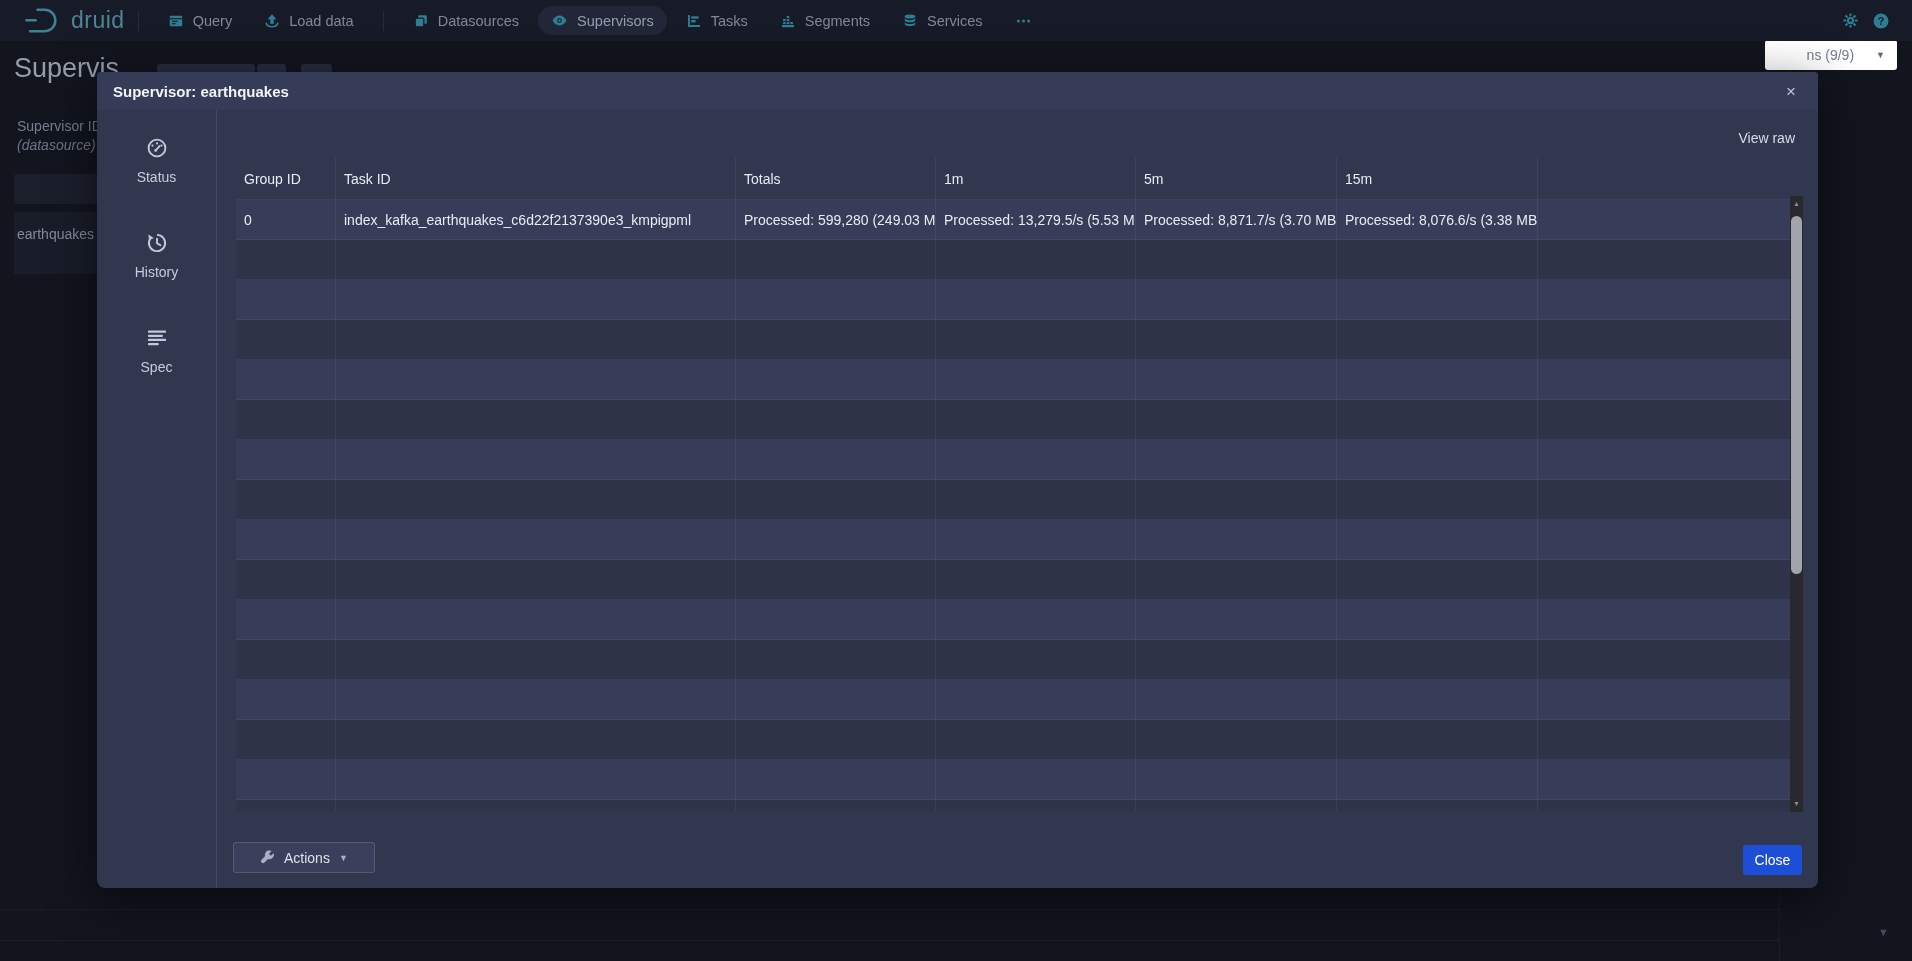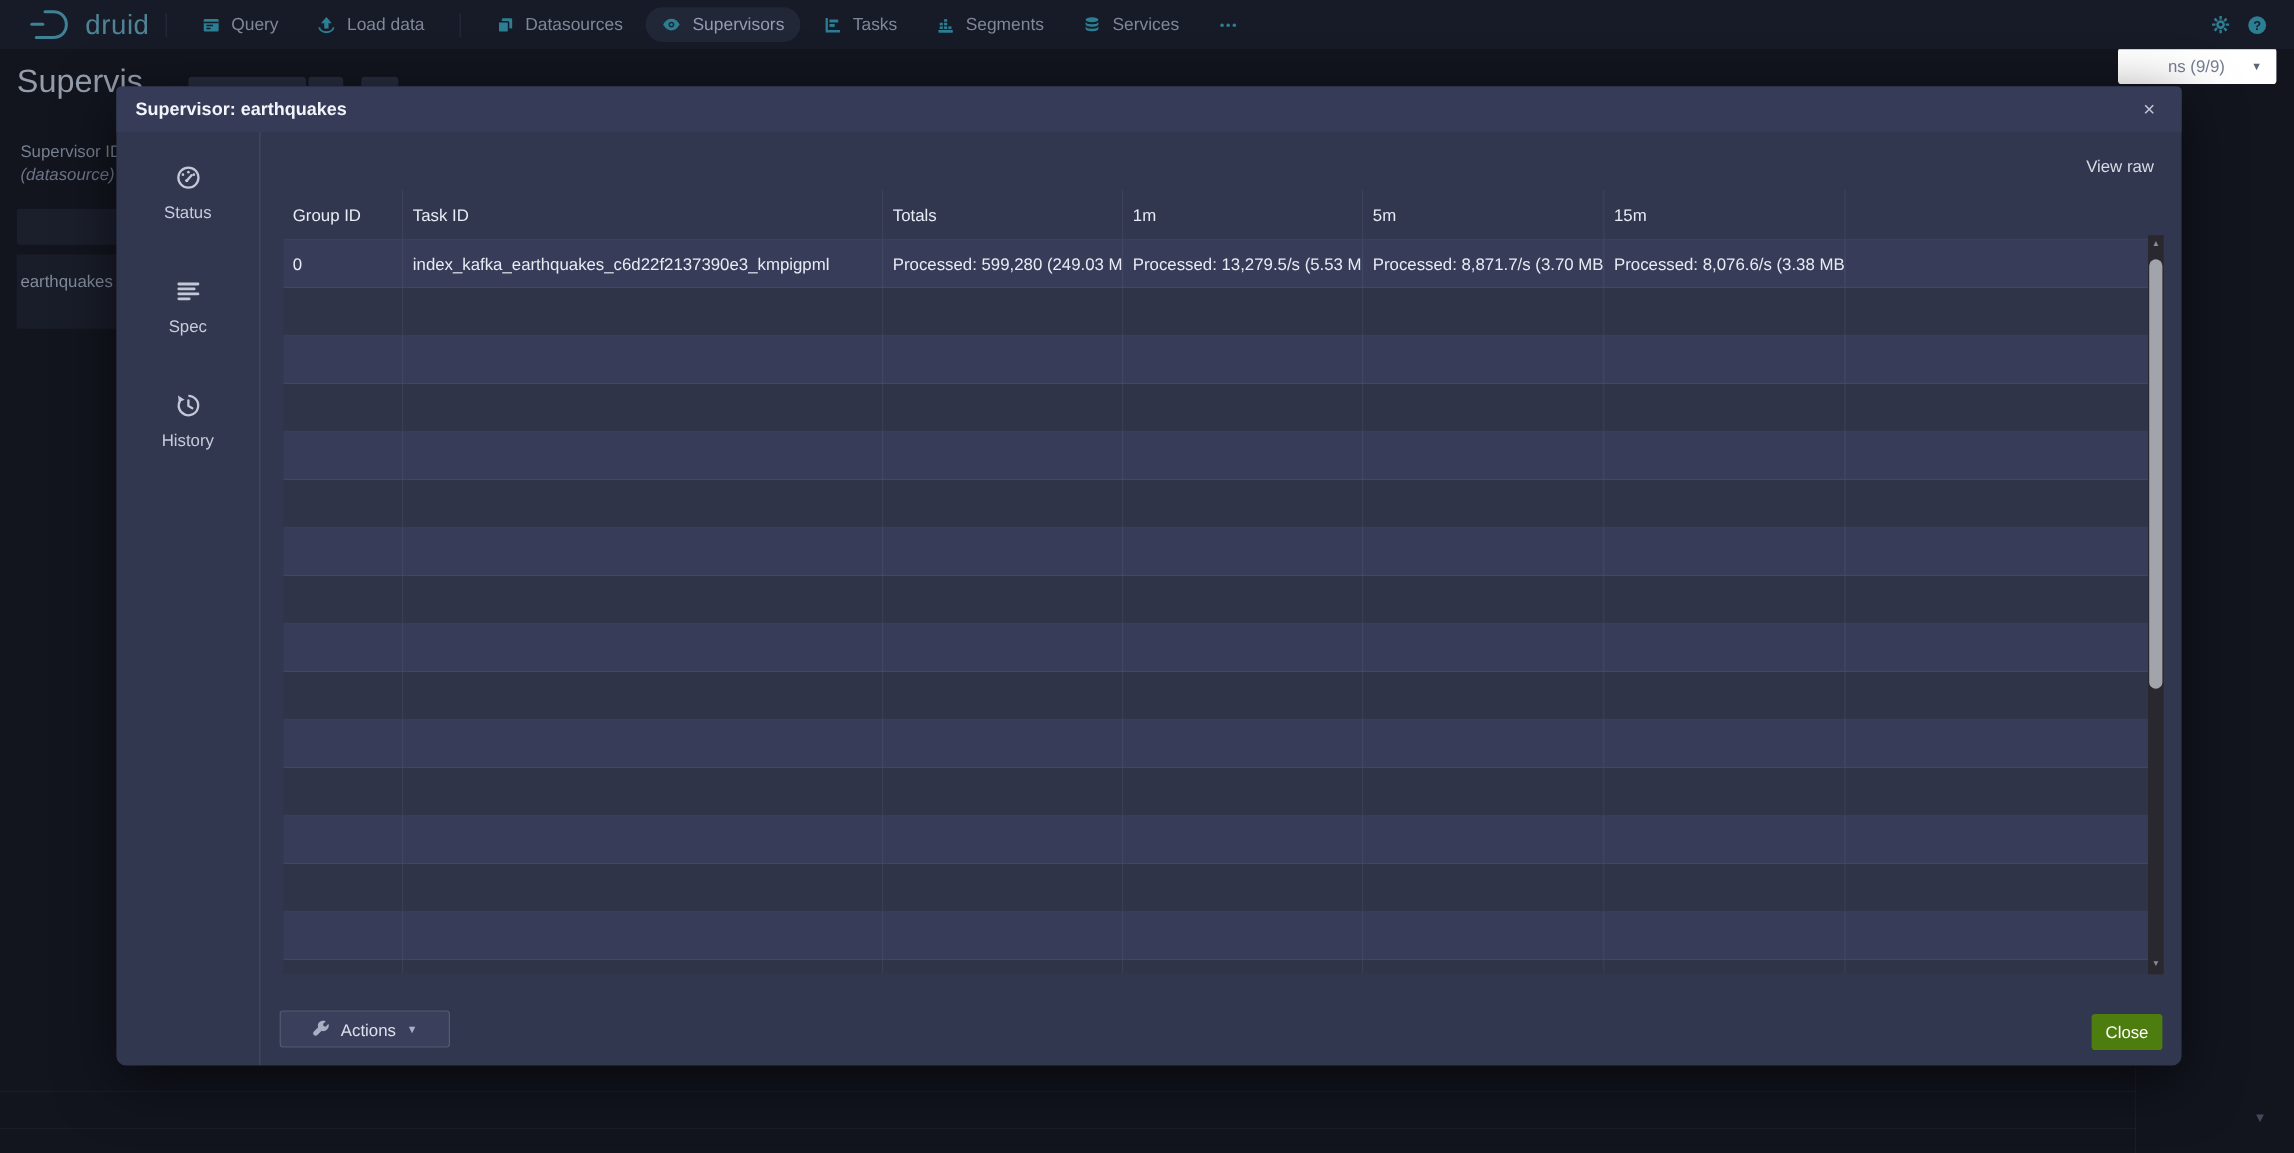--- a/index.html
+++ b/index.html
@@ -81,21 +81,21 @@
   .sb-down{bottom:2px;}
   .sb-thumb{position:absolute;left:1px;width:11px;top:20px;height:358px;background:#a2a4ab;
     border-radius:6px;cursor:pointer;}
 
   
   .actions-btn{position:absolute;left:16px;bottom:15px;height:31px;display:flex;align-items:center;
     gap:9px;padding:0 26px;background:#3a405b;border:1px solid rgba(255,255,255,.14);border-radius:3px;
     color:#dde0ec;font-size:14px;cursor:pointer;}
   .actions-btn .wrench{color:#a9afc4;display:flex;}
   .actions-btn .caret{font-size:9px;color:#a9afc4;}
-  .close-btn{position:absolute;right:16px;bottom:13px;width:59px;height:30px;background:#4d7c0f;
+  .close-btn{position:absolute;right:16px;bottom:13px;width:59px;height:30px;background:#1d4ed8;
     border-radius:3px;color:#fff;font-size:14px;display:flex;align-items:center;justify-content:center;cursor:pointer;}
 </style>
 </head>
 <body>
 
 <div class="nav">
   <div class="brand">
     <span class="nav-icon">
         <svg width="40" height="27" viewBox="0 0 40 27" fill="none" stroke="#3f8196" stroke-width="2.5" stroke-linecap="round">
           <path d="M13.5 2.8h7c6.3 0 10.8 4.4 10.8 10.7S26.8 24.2 20.5 24.2h-9.3"></path>
@@ -240,35 +240,35 @@
               <circle cx="8" cy="4.7" r="0.8" fill="currentColor"></circle>
               <circle cx="11.3" cy="6.2" r="0.8" fill="currentColor"></circle>
               <path d="M7.1 9.7 10 6.5" stroke="currentColor" stroke-width="1.4" stroke-linecap="round"></path>
               <circle cx="7" cy="9.8" r="1" fill="currentColor"></circle>
             </svg>
           </span>
           <span class="tlabel">Status</span>
         </div>
         <div class="tab">
           <span class="ticon">
-            <svg width="22" height="22" viewBox="0 0 16 16" stroke="currentColor" stroke-width="1.7" stroke-linecap="round">
-              <path d="M2.2 3.4h11.6M2.2 6.4h9.3M2.2 9.4h11.6M2.2 12.4h6.3"></path>
-            </svg>
-          </span>
-          <span class="tlabel">Spec</span>
-        </div>
-        <div class="tab">
-          <span class="ticon">
             <svg width="22" height="22" viewBox="0 0 16 16">
               <path d="M8 2.1a5.9 5.9 0 1 1-5 2.8" fill="none" stroke="currentColor" stroke-width="1.4"></path>
               <path d="M1.7 1.9 2.2 6l3.5-1.6z" fill="currentColor"></path>
               <path d="M8 4.8V8.2l2.4 1.4" fill="none" stroke="currentColor" stroke-width="1.4" stroke-linecap="round"></path>
             </svg>
           </span>
           <span class="tlabel">History</span>
+        </div>
+        <div class="tab">
+          <span class="ticon">
+            <svg width="22" height="22" viewBox="0 0 16 16" stroke="currentColor" stroke-width="1.7" stroke-linecap="round">
+              <path d="M2.2 3.4h11.6M2.2 6.4h9.3M2.2 9.4h11.6M2.2 12.4h6.3"></path>
+            </svg>
+          </span>
+          <span class="tlabel">Spec</span>
         </div>
       </div>
     <div class="content">
       <span class="view-raw">View raw</span>
       <div class="table">
           <div class="trow thead">
             <div class="tcell">Group ID</div>
             <div class="tcell">Task ID</div>
             <div class="tcell">Totals</div>
             <div class="tcell">1m</div>

